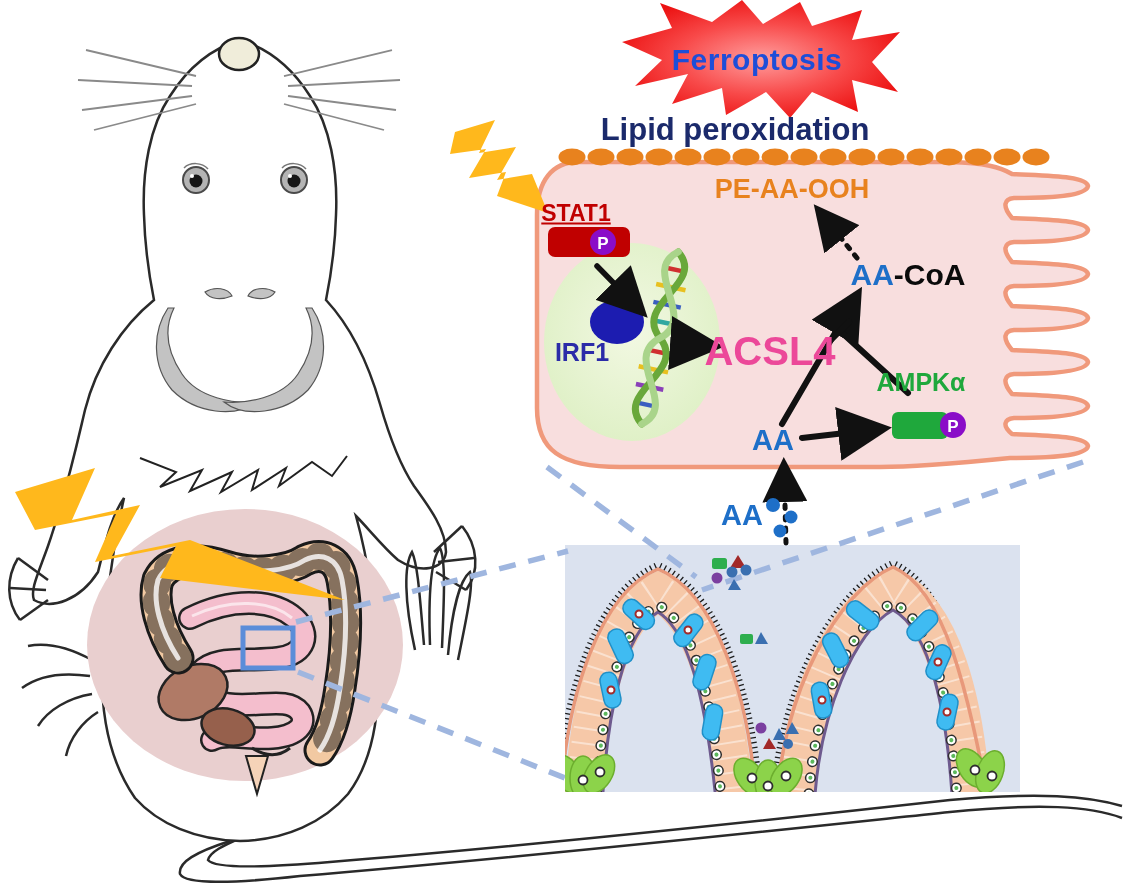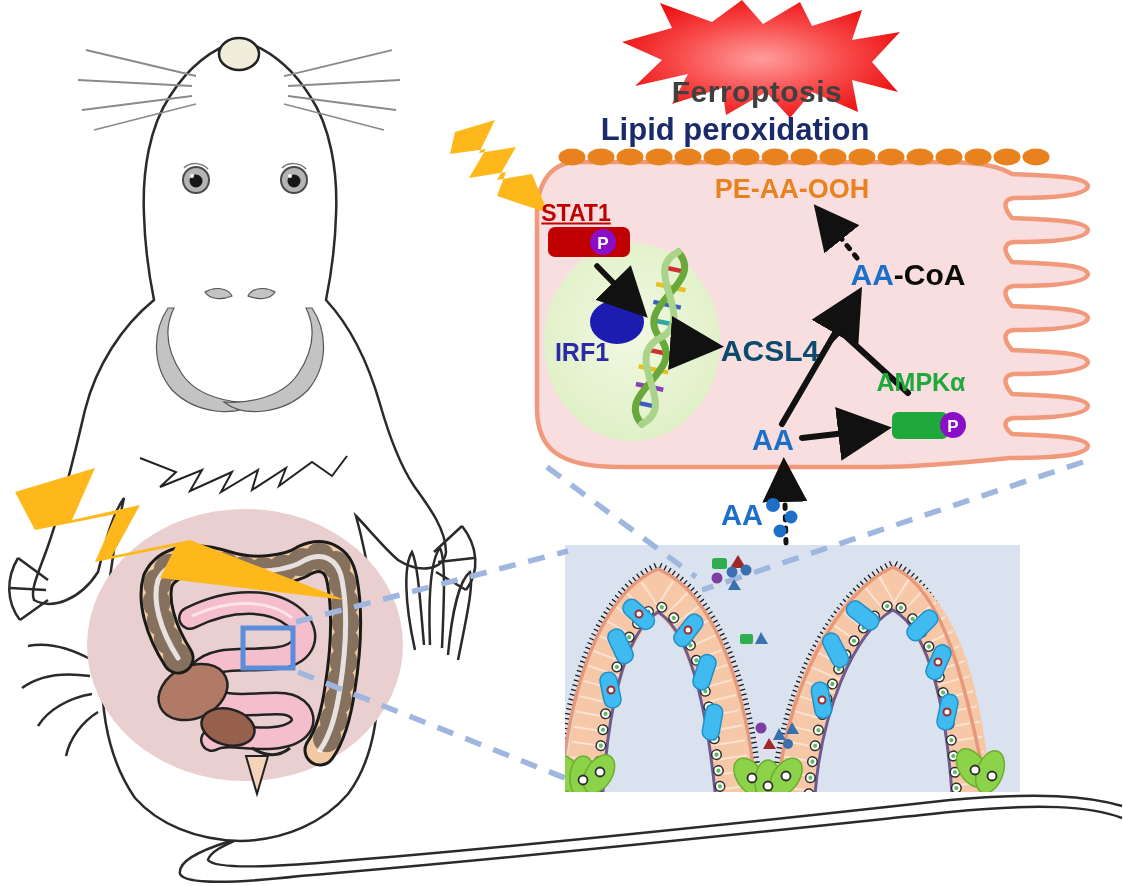--- a/index.html
+++ b/index.html
@@ -1,27 +1,27 @@
 <!DOCTYPE html>
 <html><head>
 <meta charset="utf-8">
 <style>
   html,body{margin:0;padding:0;background:#fff;}
   .canvas{position:relative;width:1123px;height:886px;background:#fff;overflow:hidden;
           font-family:"Liberation Sans",sans-serif;}
   svg{position:absolute;left:0;top:0;}
   .label{position:absolute;transform:translate(-50%,-50%);font-weight:700;white-space:nowrap;
          font-family:"Liberation Sans",sans-serif;line-height:1;}
-  .t-ferro{font-size:30px;color:#404040;letter-spacing:.5px;margin-top:32px;}
+  .t-ferro{font-size:30px;color:#1d4ed8;letter-spacing:.5px;}
   .t-lipid{font-size:31px;color:#1b2a6b;}
   .t-peaa{font-size:27px;color:#e8821e;}
   .t-stat1{font-size:23px;color:#c00000;text-decoration:underline;}
   .t-p{font-size:17px;color:#ffffff;}
   .t-irf1{font-size:25px;color:#2b2ba8;}
-  .t-acsl4{font-size:30px;color:#0c4a6e;}
+  .t-acsl4{font-size:40px;color:#ec4899;}
   .t-aacoa{font-size:30px;color:#0a0a0a;display:flex;}
   .t-aacoa .aa{color:#1e6fc8;}
   .t-ampk{font-size:25px;color:#1fa83c;}
   .t-aa{font-size:29px;color:#1e6fc8;}
 </style>
 </head>
 <body>
 
 <div class="canvas">
 

